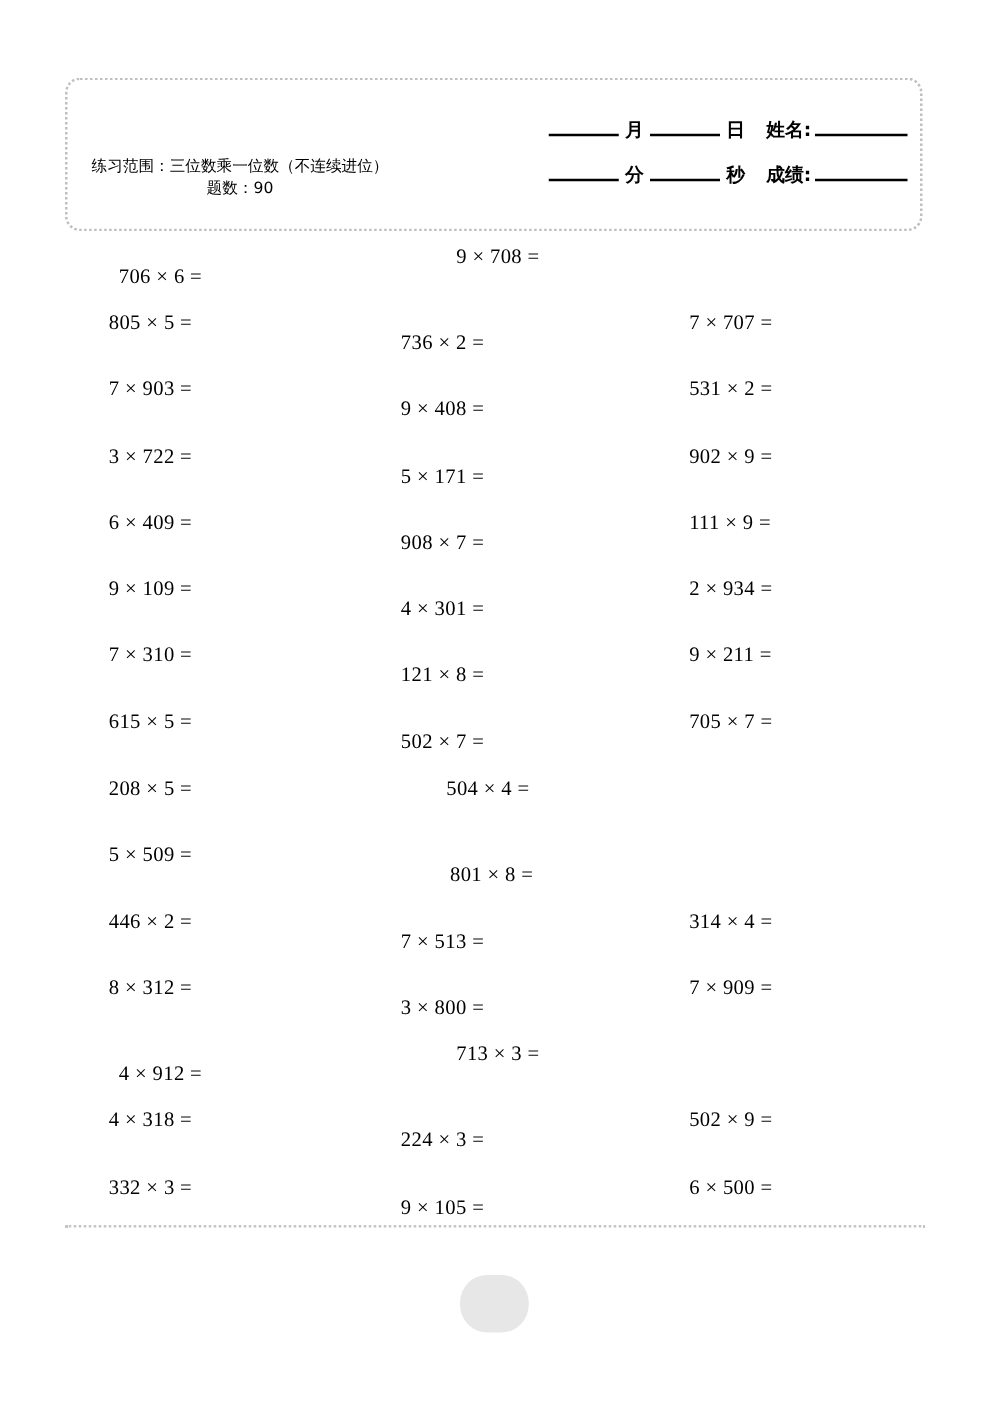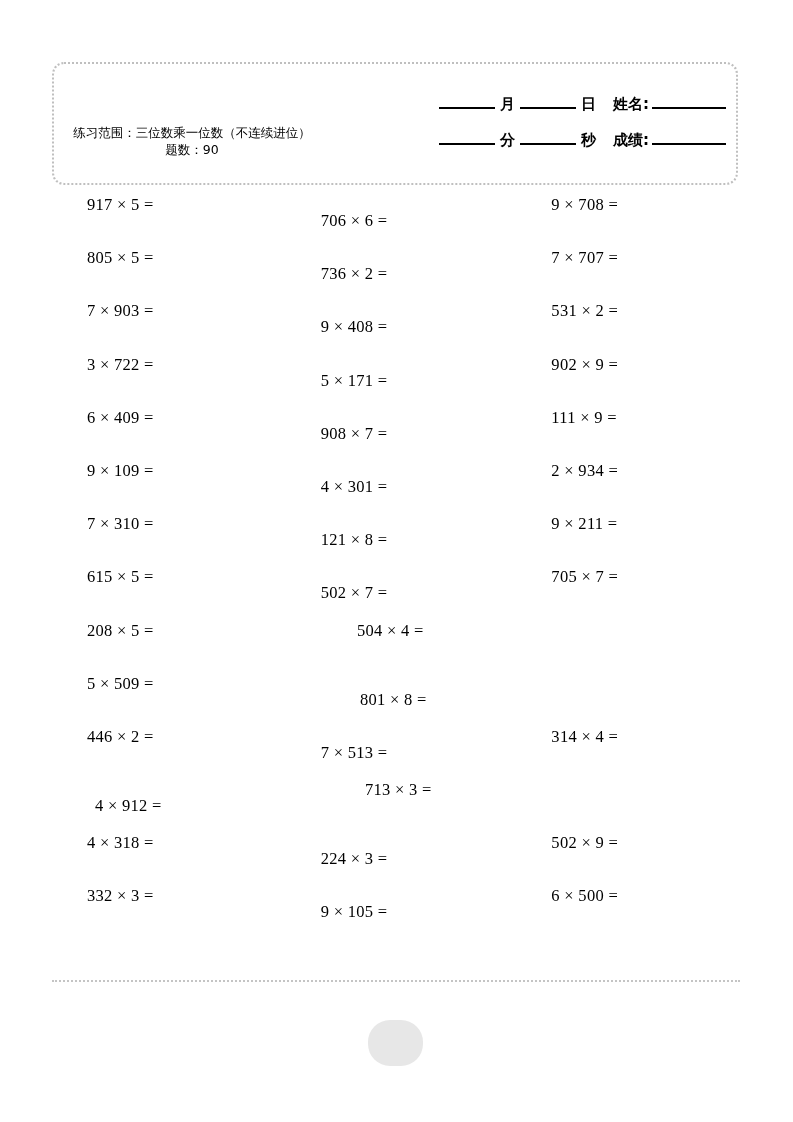--- a/index.html
+++ b/index.html
@@ -149,21 +149,20 @@
       <span class="lbl">成绩:</span>
       <span class="blank wide"></span>
     </div>
 
   </div>
 </div>
 
 <div class="problems">
 
   <div class="prob-row">
-    <div class="prob-cell c1">917 × 5 =</div>
     <div class="prob-cell c2">706 × 6 =</div>
     <div class="prob-cell c3">9 × 708 =</div>
   </div>
   <div class="prob-row">
     <div class="prob-cell c1">805 × 5 =</div>
     <div class="prob-cell c2">736 × 2 =</div>
     <div class="prob-cell c3">7 × 707 =</div>
   </div>
   <div class="prob-row">
     <div class="prob-cell c1">7 × 903 =</div>
@@ -202,20 +201,25 @@
   <div class="prob-row">
     <div class="prob-cell c1">5 × 509 =</div>
     <div class="prob-cell c2">801 × 8 =</div>
   </div>
   <div class="prob-row">
     <div class="prob-cell c1">446 × 2 =</div>
     <div class="prob-cell c2">7 × 513 =</div>
     <div class="prob-cell c3">314 × 4 =</div>
   </div>
   <div class="prob-row">
+    <div class="prob-cell c1">8 × 312 =</div>
+    <div class="prob-cell c2">3 × 800 =</div>
+    <div class="prob-cell c3">7 × 909 =</div>
+  </div>
+  <div class="prob-row">
     <div class="prob-cell c2">4 × 912 =</div>
     <div class="prob-cell c3">713 × 3 =</div>
   </div>
   <div class="prob-row">
     <div class="prob-cell c1">4 × 318 =</div>
     <div class="prob-cell c2">224 × 3 =</div>
     <div class="prob-cell c3">502 × 9 =</div>
   </div>
   <div class="prob-row">
     <div class="prob-cell c1">332 × 3 =</div>

